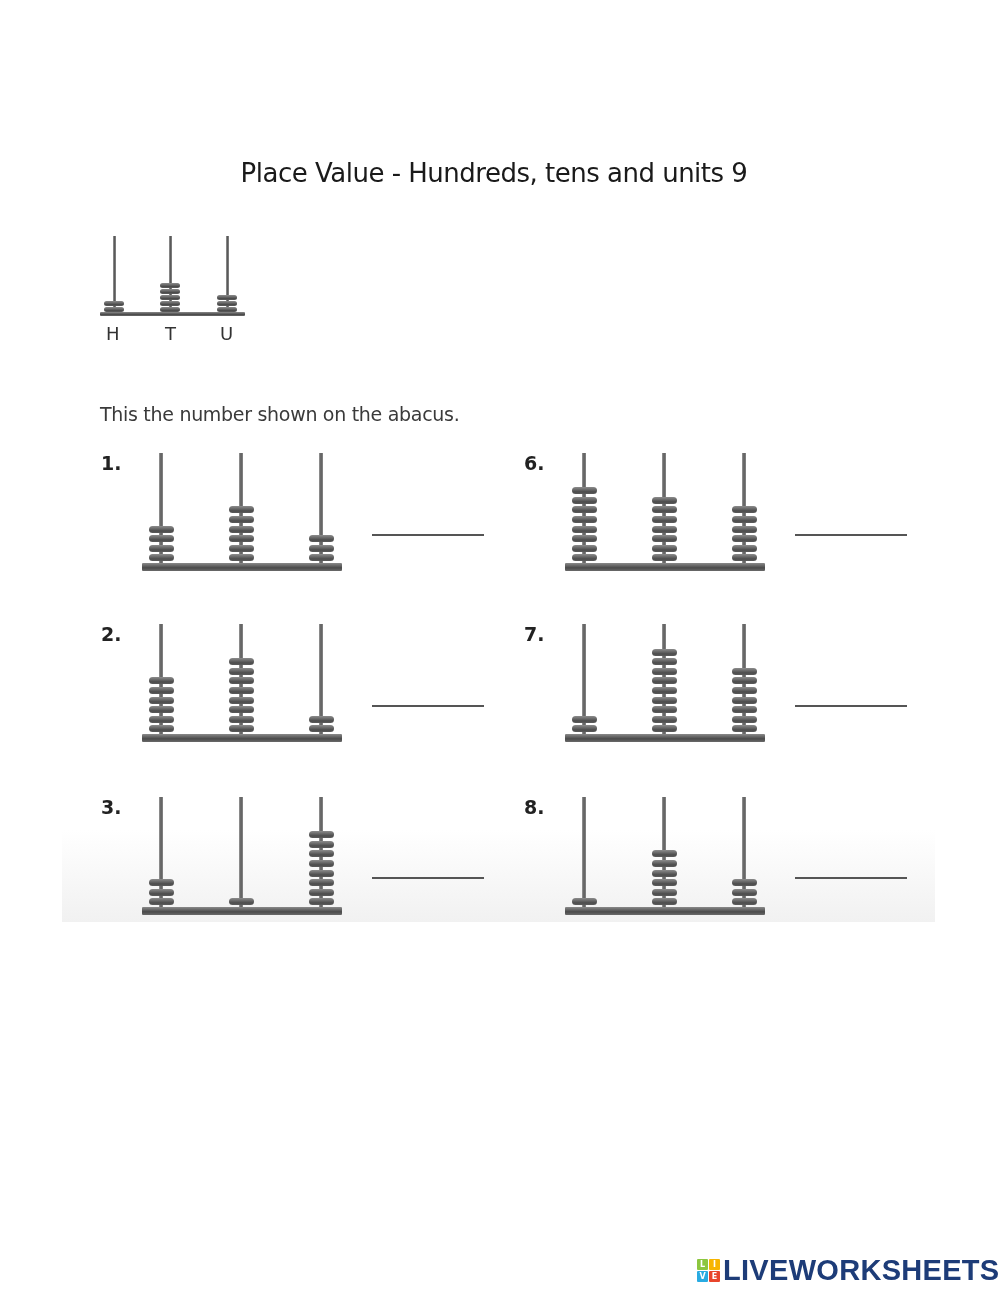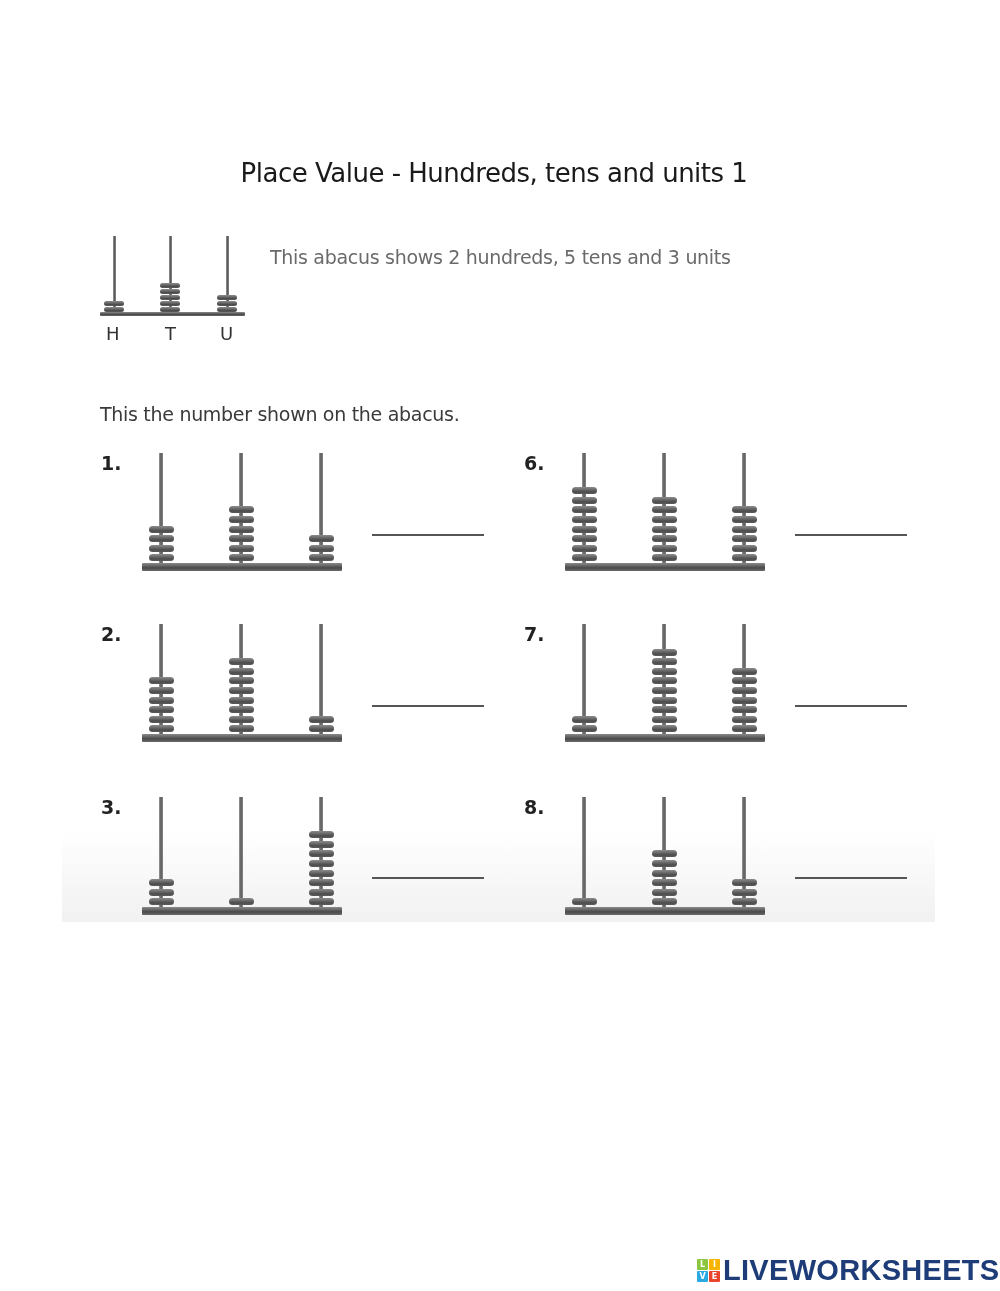--- a/index.html
+++ b/index.html
@@ -57,21 +57,21 @@
     .logo-text {
       font-family: "Liberation Sans", sans-serif; font-weight: bold; font-size: 29px;
       color: #1d3c78; letter-spacing: 0.3px;
     }
   </style>
 </head>
 <body>
 
 <div class="sheet"></div>
 
-<div class="title">Place Value - Hundreds, tens and units 1</div>
+<div class="title">Place Value - Hundreds, tens and units 9</div>
 
 <div class="abacus" id="example-abacus" style="left:100px; top:236px; width:145px; height:80px;">
     <div class="rod" style="left: 12.5px; width: 3px; top: 0px; height: 76px;"></div>
     <div class="bead" style="left: 4px; width: 20px; height: 5px; top: 71px;"></div>
     <div class="bead" style="left: 4px; width: 20px; height: 5px; top: 65px;"></div>
     <div class="rod" style="left: 68.5px; width: 3px; top: 0px; height: 76px;"></div>
     <div class="bead" style="left: 60px; width: 20px; height: 5px; top: 71px;"></div>
     <div class="bead" style="left: 60px; width: 20px; height: 5px; top: 65px;"></div>
     <div class="bead" style="left: 60px; width: 20px; height: 5px; top: 59px;"></div>
     <div class="bead" style="left: 60px; width: 20px; height: 5px; top: 53px;"></div>
@@ -80,21 +80,20 @@
     <div class="bead" style="left: 117px; width: 20px; height: 5px; top: 71px;"></div>
     <div class="bead" style="left: 117px; width: 20px; height: 5px; top: 65px;"></div>
     <div class="bead" style="left: 117px; width: 20px; height: 5px; top: 59px;"></div>
     <div class="base" style="left: 0px; width: 145px; top: 76px; height: 4px;"></div>
   </div>
 <div class="place-label" style="left:106px; top:323px;">H</div>
 <div class="place-label" style="left:165px; top:323px;">T</div>
 <div class="place-label" style="left:220px; top:323px;">U</div>
 
 <div class="example-text">
-  <div>This abacus shows 2 hundreds, 5 tens and 3 units</div>
 </div>
 
 <div class="instruction">This the number shown on the abacus.</div>
 
 <div class="q-num" style="left:101px; top:452px;">1.</div>
 <div class="q-num" style="left:101px; top:623px;">2.</div>
 <div class="q-num" style="left:101px; top:796px;">3.</div>
 <div class="q-num" style="left:524px; top:452px;">6.</div>
 <div class="q-num" style="left:524px; top:623px;">7.</div>
 <div class="q-num" style="left:524px; top:796px;">8.</div>

